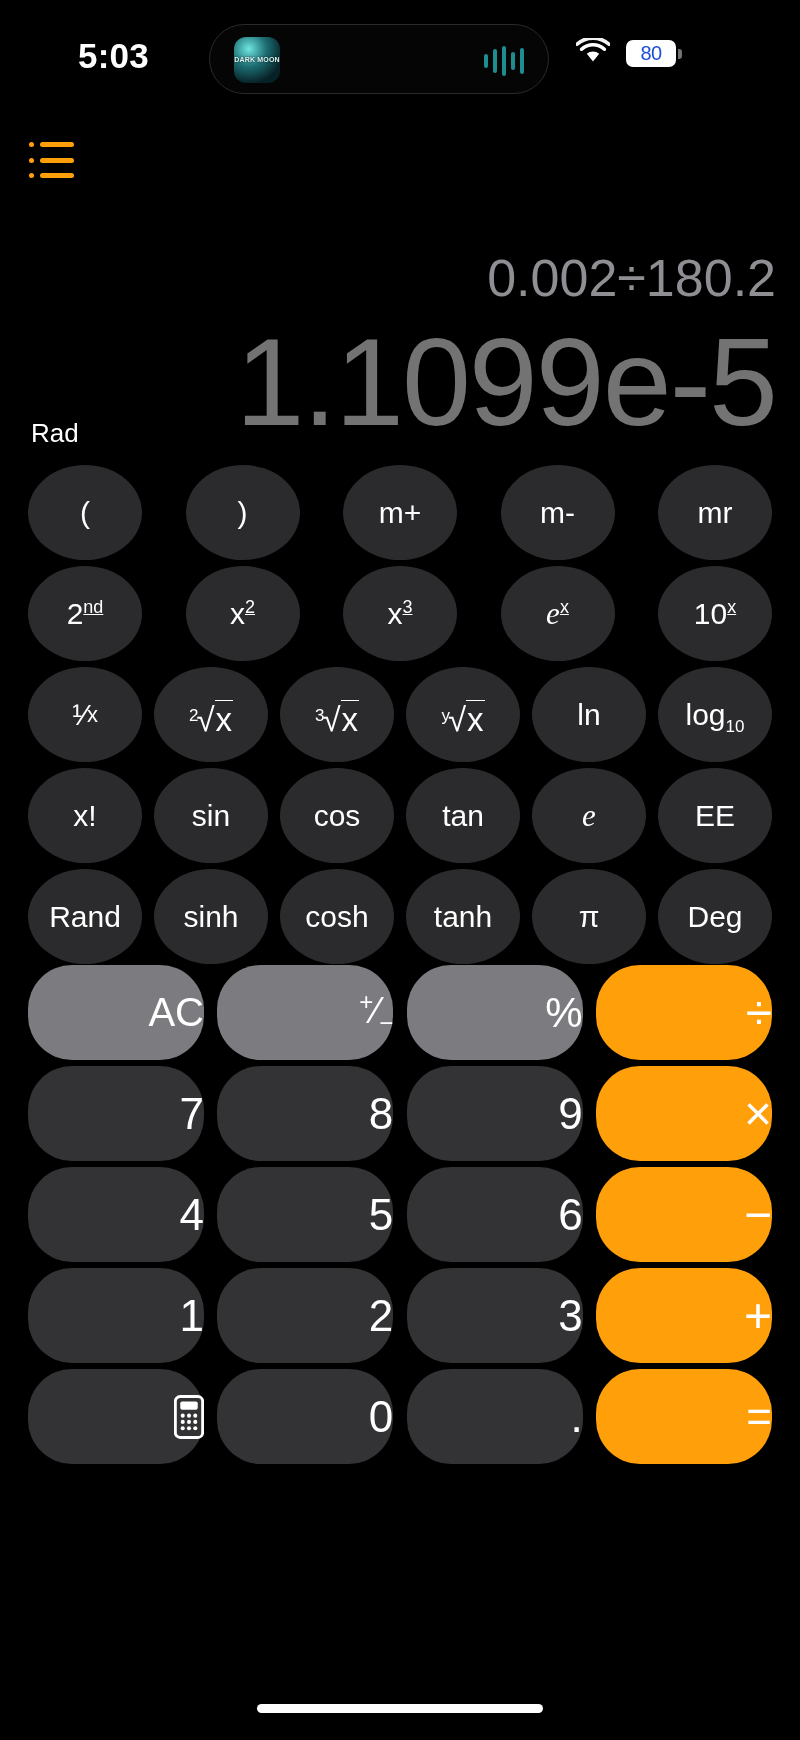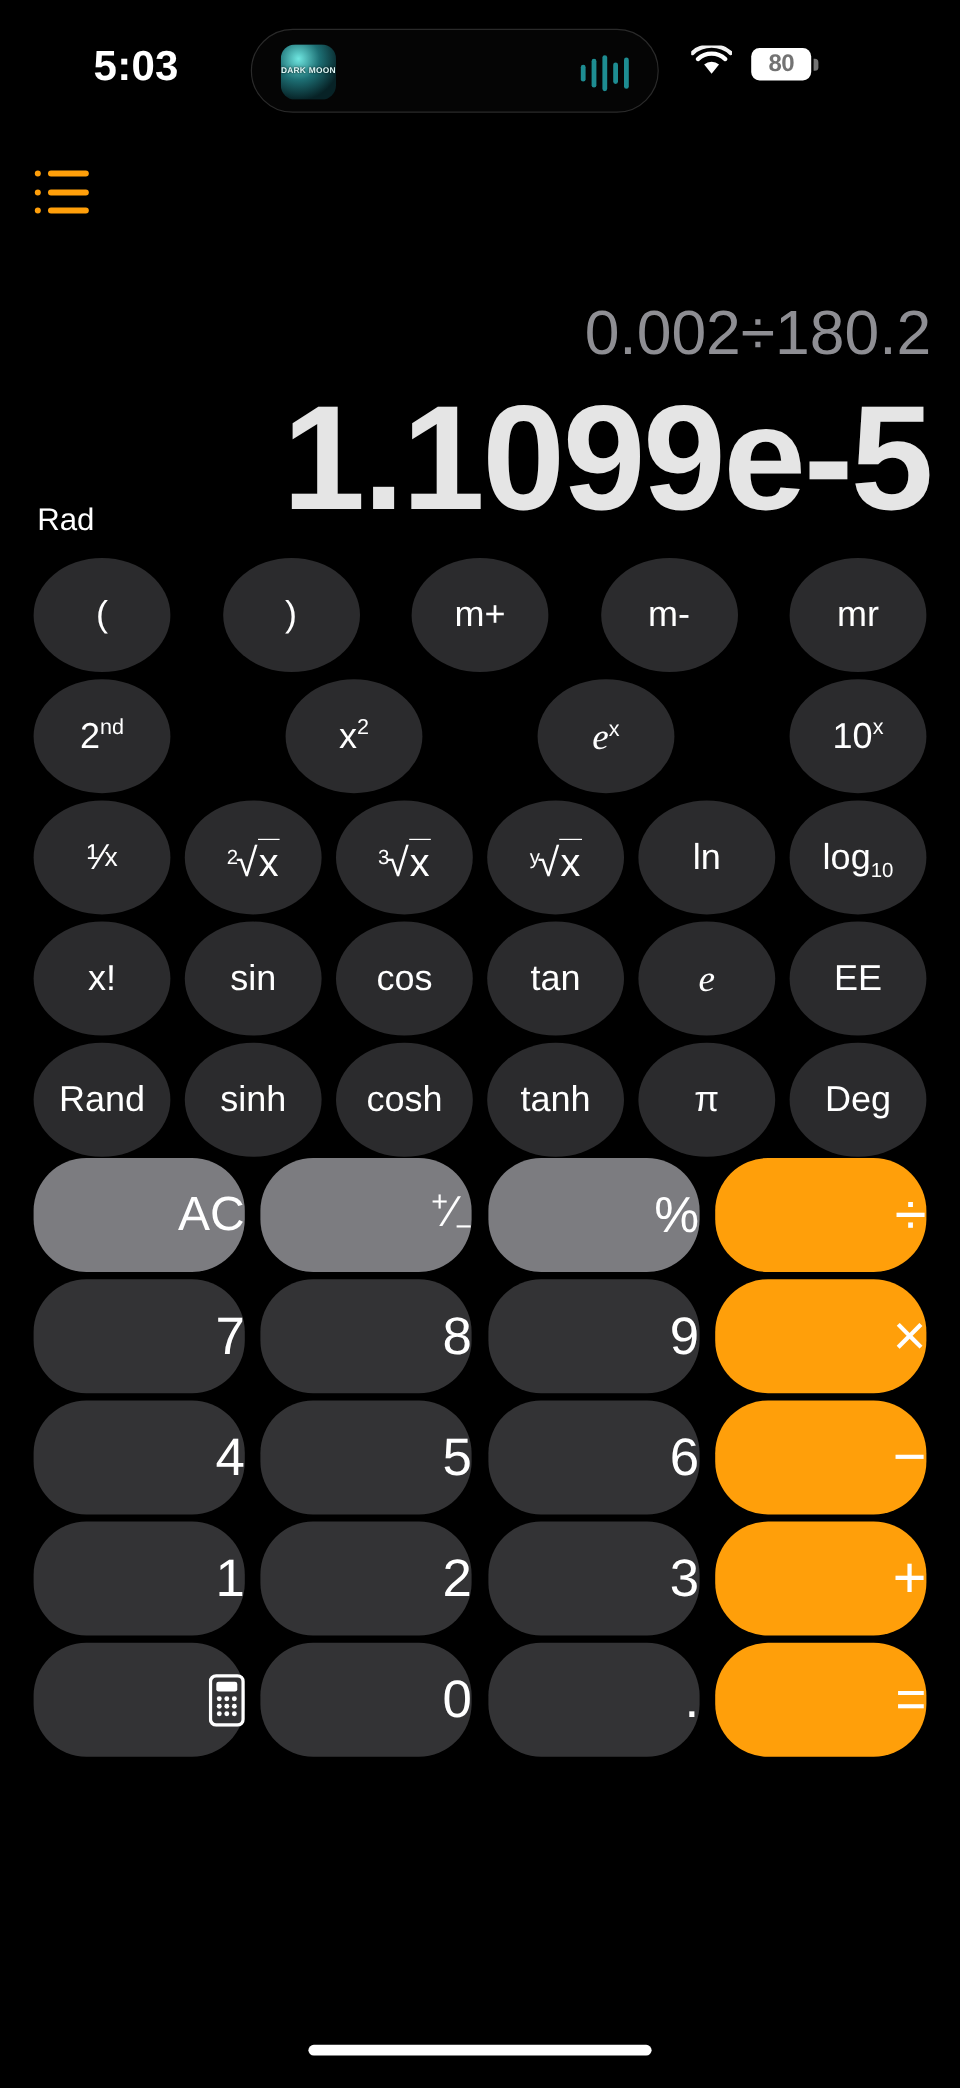--- a/index.html
+++ b/index.html
@@ -71,21 +71,21 @@
     position:relative; width:50px; height:27px;
     border-radius:7px; background:#fff;
     display:flex; align-items:center; justify-content:center;
   }
   #battery:after {
     content:""; position:absolute; right:-6px; top:9px;
     width:4px; height:10px; border-radius:0 3px 3px 0;
     background:rgba(255,255,255,0.45);
   }
   #battery-level {
-    color:#737373; font-size:20px; font-weight:700; letter-spacing:-0.5px;
+    color:#1d4ed8; font-size:20px; font-weight:400; letter-spacing:-0.5px;
   }
 
   
   #menu-button {
     position:absolute; left:29px; top:138px;
     width:54px; height:44px;
     display:flex; flex-direction:column; justify-content:space-between;
     padding:4px 0;
   }
   #menu-button .menu-row { display:flex; align-items:center; gap:6px; height:5px; }
@@ -94,21 +94,21 @@
 
   
   #display { position:absolute; left:0; top:250px; width:800px; }
   #expression {
     text-align:right; padding-right:24px;
     color:#8e8e93; font-size:52px; font-weight:300;
     letter-spacing:0px; line-height:56px;
   }
   #result {
     text-align:right; padding-right:24px;
-    color:#e5e5e5; font-size:124px; font-weight:700;
+    color:#737373; font-size:124px; font-weight:400;
     letter-spacing:-2px; line-height:136px;
     margin-top:8px;
   }
   #angle-mode {
     position:absolute; left:31px; top:168px;
     color:#fff; font-size:26px; font-weight:400;
   }
 
   
   #sci-pad {
@@ -120,21 +120,21 @@
   }
   .sci-key {
     width:114px; height:95px;
     border-radius:50%;
     background:#2b2b2d;
     color:#fff;
     display:flex; align-items:center; justify-content:center;
     font-size:30px; font-weight:400;
     user-select:none;
   }
-  .sci-key sup { font-size:18px; vertical-align:super; line-height:0; }
+  .sci-key sup { font-size:18px; vertical-align:super; line-height:0;text-decoration:underline; }
   .sci-key sub { font-size:17px; vertical-align:sub; line-height:0; }
   .sci-key .ital { font-style:italic; font-family:"Liberation Serif", serif; font-size:31px; }
   .frac { display:inline-flex; align-items:center; font-size:30px; }
   .radical { display:inline-flex; align-items:flex-start; }
   .radical .idx { font-size:17px; line-height:1; margin-top:4px; margin-right:-2px; }
   .radical .rad { font-size:33px; line-height:1; }
 
   
   #main-pad {
     position:absolute; left:28px; top:965px; width:744px;
@@ -238,20 +238,23 @@
         </div>
       </div>
       <div class="sci-row">
         <div class="sci-key">
           <span>2<sup>nd</sup></span>
         </div>
         <div class="sci-key">
           <span>x<sup>2</sup></span>
         </div>
         <div class="sci-key">
+          <span>x<sup>3</sup></span>
+        </div>
+        <div class="sci-key">
           <span><span class="ital">e</span><sup>x</sup></span>
         </div>
         <div class="sci-key">
           <span>10<sup>x</sup></span>
         </div>
       </div>
       <div class="sci-row">
         <div class="sci-key">
           <span><span class="frac">¹⁄<sub style="font-size:22px;">x</sub></span></span>
         </div>

